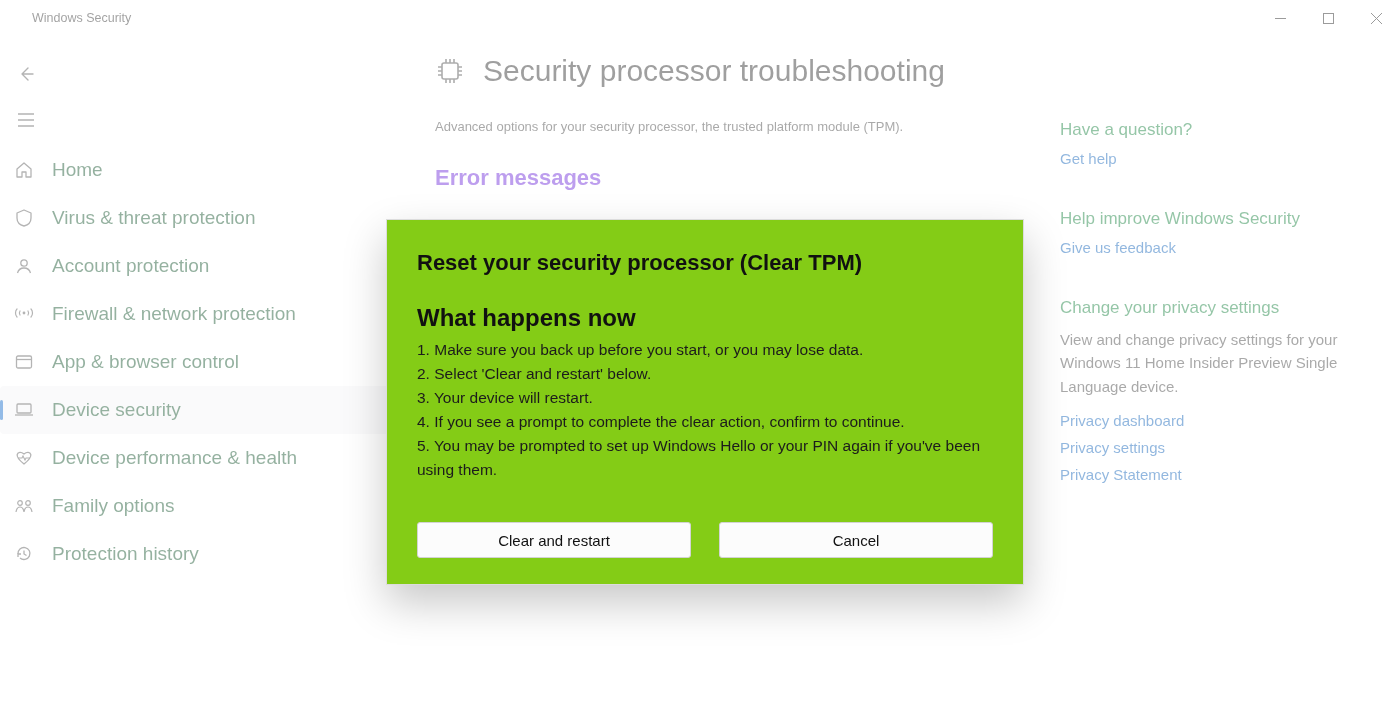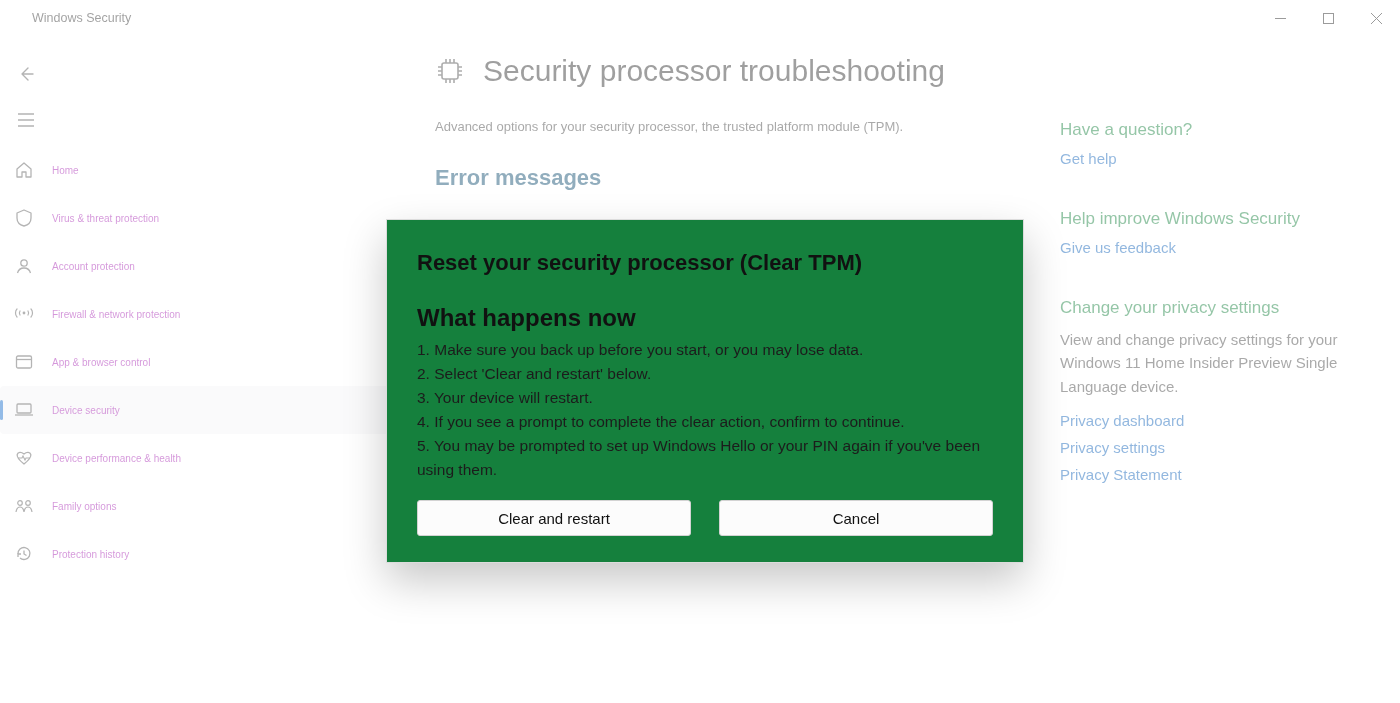--- a/index.html
+++ b/index.html
@@ -47,22 +47,22 @@
   }
   .nav {
     margin-top: 6px;
     width: 395px;
   }
   .nav-item {
     display: flex; align-items: center;
     height: 48px;
     padding-left: 14px;
     gap: 18px;
-    font-size: 10px;
-    color: #a21caf;
+    font-size: 19px;
+    color: #14532d;
     position: relative;
     border-radius: 4px;
   }
   .nav-item.selected { background: #f4f4f5; }
   .nav-item.selected::before {
     content: "";
     position: absolute;
     left: 0; top: 14px; bottom: 14px;
     width: 3px;
     background: #1169c9;
@@ -87,21 +87,21 @@
   }
   .page-title {
     font-size: 30px; font-weight: 500; color: #2a2a2a;
   }
   .page-sub {
     font-size: 13px; color: #414141; line-height: 1.5;
     max-width: 560px;
     margin-top: 29px;
   }
   .section-h2 {
-    font-size: 22px; font-weight: 600; color: #0c4a6e;
+    font-size: 22px; font-weight: 600; color: #6d28d9;
     margin-top: 28px;
   }
   .btn-secondary {
     display: inline-flex; align-items: center; justify-content: center;
     height: 36px; padding: 0 22px;
     background: #efefef;
     border: 1px solid #d7d7d7;
     border-radius: 4px;
     font-size: 14.5px;
     color: #222;
@@ -129,30 +129,30 @@
     position: absolute; inset: 0;
     background: rgba(255,255,255,0.55);
     pointer-events: none;
   }
 
   
   .dialog {
     position: absolute;
     left: 386px; top: 219px;
     width: 638px;
-    background: #15803d;
+    background: #84cc16;
     border: 1px solid #dcdcdc;
     box-shadow: 0 18px 40px rgba(0,0,0,0.22);
   }
   .dialog-inner { padding: 30px 30px 26px 30px; }
   .dlg-title { font-size: 22px; font-weight: 600; margin: 0 0 28px 0; color: #111; }
   .dlg-sub   { font-size: 24px; font-weight: 600; margin: 0 0 6px 0; color: #111; }
   .dlg-body  { font-size: 15.5px; line-height: 1.55; color: #1c1c1c; }
   .dlg-btn-row {
-    display: flex; gap: 28px; margin-top: 18px;
+    display: flex; gap: 28px; margin-top: 40px;
   }
   .dlg-btn {
     flex: 1;
     height: 36px;
     display: flex; align-items: center; justify-content: center;
     background: #fcfcfc;
     border: 1px solid #d3d3d3;
     border-radius: 3px;
     font-size: 15px;
     color: #111;

